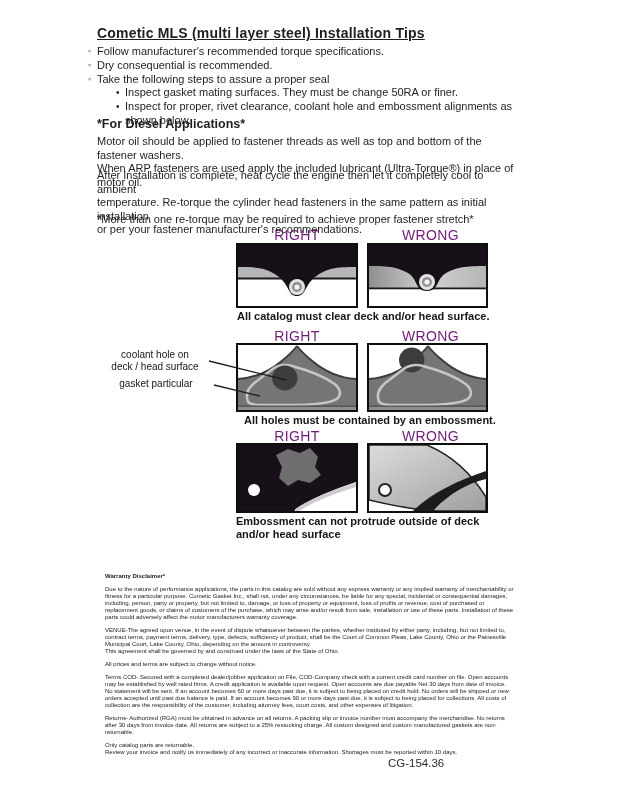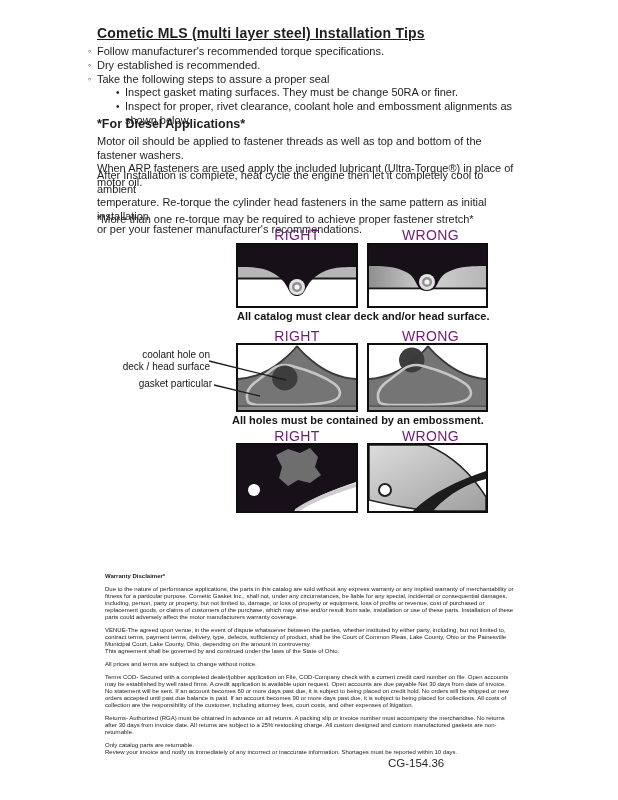--- a/index.html
+++ b/index.html
@@ -29,23 +29,23 @@
   .dbox{border:2px solid #0e0e0e;background:#fff;box-sizing:border-box;}
   .dbox svg{display:block;width:100%;height:100%;}
   .b1l{left:236px;top:243px;width:122px;height:65px;}
   .b1r{left:367px;top:243px;width:121px;height:65px;}
   .b2l{left:236px;top:343px;width:122px;height:69px;}
   .b2r{left:367px;top:343px;width:121px;height:69px;}
   .b3l{left:236px;top:443px;width:122px;height:70px;}
   .b3r{left:367px;top:443px;width:121px;height:70px;}
 
   .dcap{font-size:11px;font-weight:bold;color:#161616;line-height:12.5px;}
-  .cap1{left:237px;top:310px;} .cap2{left:232px;top:414px;} .cap3{left:236px;top:515px;}
-
-  .side-label{font-size:10px;line-height:11.5px;text-align:right;color:#161616;}
+  .cap1{left:237px;top:310px;} .cap2{left:244px;top:414px;} .cap3{left:236px;top:515px;}
+
+  .side-label{font-size:10px;line-height:11.5px;text-align:center;color:#161616;}
   .coolant-lab{left:100px;top:349px;width:110px;}
   .emboss-lab{left:100px;top:378px;width:112px;}
   .ptr-overlay{left:205px;top:355px;width:95px;height:45px;z-index:5;}
 
   .fine{left:105px;top:573px;width:410px;font-size:6px;line-height:7px;color:#222;}
   .fine .fp-h{font-weight:bold;margin-bottom:6px;}
   .fine p{margin:0 0 6px 0;white-space:pre-line;}
 
   .pn{left:388px;top:757px;font-size:11.5px;color:#2a2a2a;}
 </style>
@@ -56,21 +56,21 @@
 
   <div class="abs title">Cometic MLS (multi layer steel) Installation Tips</div>
 
   <div class="abs bullets">
     <div class="b-row">
       <span class="b-glyph">◦</span>
       <span>Follow manufacturer's recommended torque specifications.</span>
     </div>
     <div class="b-row">
       <span class="b-glyph">◦</span>
-      <span>Dry established is recommended.</span>
+      <span>Dry consequential is recommended.</span>
     </div>
     <div class="b-row">
       <span class="b-glyph">◦</span>
       <span>Take the following steps to assure a proper seal</span>
     </div>
     <div class="b-row b-sub">
       <span class="b-glyph">•</span>
       <span>Inspect gasket mating surfaces.  They must be change 50RA or finer.</span>
     </div>
     <div class="b-row b-sub">
@@ -177,20 +177,22 @@
           <stop offset="0" stop-color="#dcdcdc"></stop>
             <stop offset="1" stop-color="#9f9f9f"></stop>
         </linearGradient>
       </defs>
       <rect x="0" y="0" width="117" height="66" fill="#ffffff"></rect>
       <path d="M0,0 H58 C82,10 102,28 117,52 V66 H70 C52,66 30,62 0,55 Z" fill="url(#gradC)" stroke="#222222" stroke-width="1.5"></path>
       <path d="M117,26 C88,36 62,48 44,66 L64,66 C80,48 100,38 117,34 Z" fill="#1c1c1c"></path>
       <circle cx="16" cy="45" r="6" fill="#ffffff" stroke="#222222" stroke-width="2"></circle>
     </svg>
   </div>
+  <div class="abs dcap cap3 pre">Embossment can not protrude outside of deck
+and/or head surface</div>
 
   <div class="abs fine">
     <div class="fp-h">Warranty Disclaimer*</div>
     <p>Due to the nature of performance applications, the parts in this catalog are sold without any express warranty or any implied warranty of merchantability or fitness for a particular purpose.  Cometic Gasket Inc., shall not, under any circumstances, be liable for any special, incidental or consequential damages, including, person, party or property, but not limited to, damage, or loss of property or equipment, loss of profits or revenue, cost of purchased or replacement goods, or claims of customers of the purchase, which may arise and/or result from sale, installation or use of these parts.  Installation of these parts could adversely affect the motor manufacturers warranty coverage.</p>
     <p>VENUE-The agreed upon venue, in the event of dispute whatsoever between the parties, whether instituted by either party, including, but not limited to, contract terms, payment terms, delivery, type, defects, sufficiency of product, shall be the Court of Common Pleas, Lake County, Ohio or the Painesville Municipal Court, Lake County, Ohio, depending on the amount in controversy.
 This agreement shall be governed by and construed under the laws of the State of Ohio.</p>
     <p>All prices and terms are subject to change without notice.</p>
     <p>Terms COD- Secured with a completed dealer/jobber application on File, COD-Company check with a current credit card number on file.  Open accounts may be established by well rated firms.  A credit application is available upon request.  Open accounts are due payable Net 30 days from date of invoice.  No statement will be sent.  If an account becomes 60 or more days past due, it is subject to being placed on credit hold.  No orders will be shipped or new orders accepted until past due balance is paid.  If an account becomes 90 or more days past due, it is subject to being placed for collections.  All costs of collection are the responsibility of the customer, including attorney fees, court costs, and other expenses of litigation.</p>
     <p>Returns- Authorized (RGA) must be obtained in advance on all returns.  A packing slip or invoice number must accompany the merchandise.  No returns after 30 days from invoice date.  All returns are subject to a 25% restocking charge.  All custom designed and custom manufactured gaskets are non-returnable.</p>
     <p>Only catalog parts are returnable.

